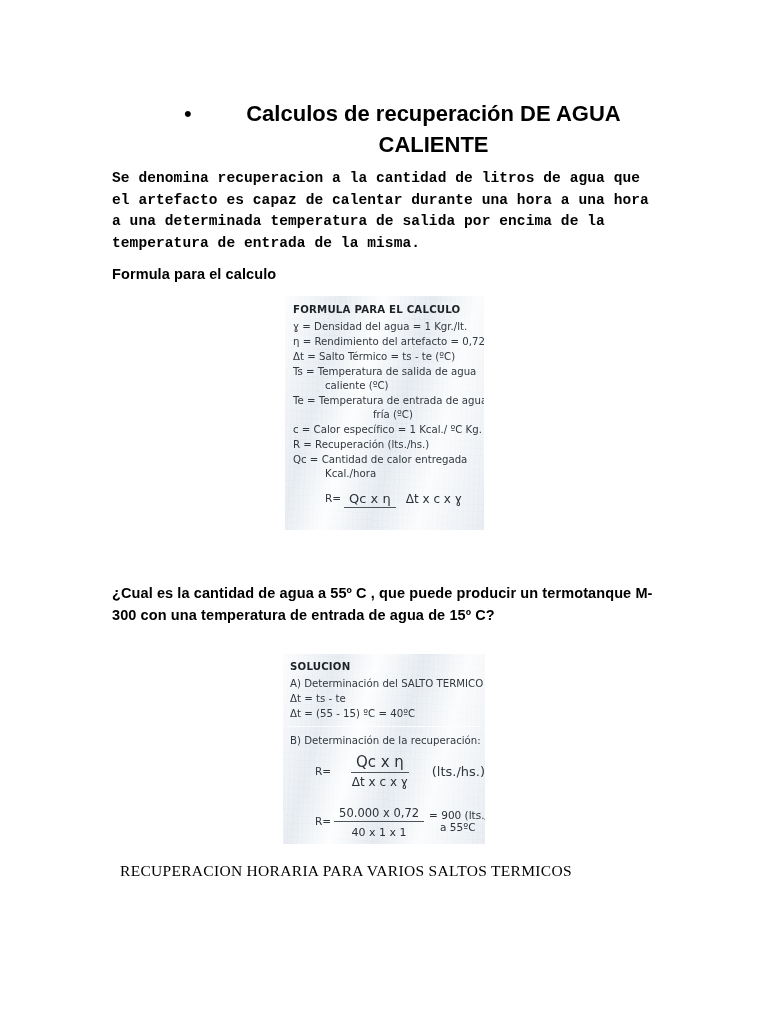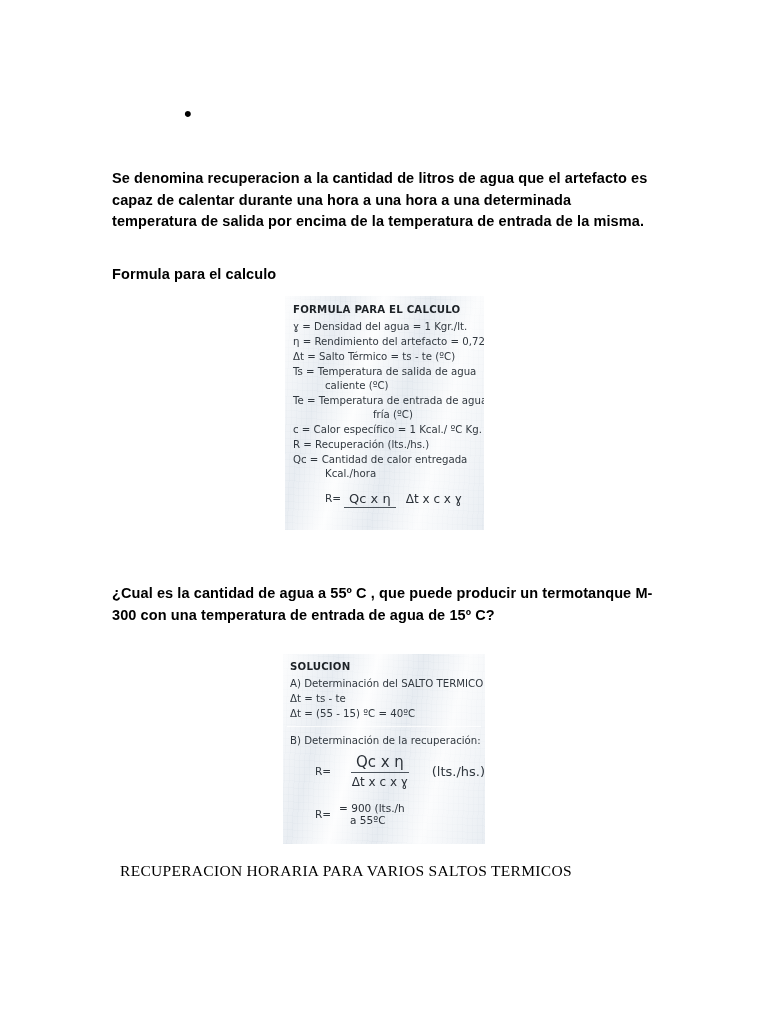--- a/index.html
+++ b/index.html
@@ -59,20 +59,21 @@
     position: absolute;
     font-size: 14.5px;
     font-weight: bold;
     line-height: 21.5px;
     letter-spacing: 0.1px;
   }
   #intro-paragraph {
     left: 112px;
     top: 168px;
     width: 548px;
+    font-family: Liberation Mono, monospace;
   }
   #formula-label {
     left: 112px;
     top: 264px;
     width: 400px;
   }
   #example-label {
     left: 112px;
     top: 547px;
     width: 400px;
@@ -200,20 +201,21 @@
   }
 </style>
 </head>
 <body>
 
 <div class="page">
 
   <div class="title-block">
     <div class="title-row">
       <span class="bullet">•</span>
+      <span class="title-text">Calculos de recuperación DE AGUA CALIENTE</span>
     </div>
   </div>
 
   <div class="para" id="intro-paragraph">Se denomina recuperacion a la cantidad de litros de agua que el artefacto es capaz de calentar durante una hora a una hora a una determinada temperatura de salida por encima de la temperatura de entrada de la misma.</div>
 
   <div class="para" id="formula-label">Formula para el calculo</div>
 
   <div class="figure" id="figure-formula">
     <div class="fig-inner">
       <div class="fig-head" style="left:8px; top:8px;">FORMULA PARA EL CALCULO</div>
@@ -258,20 +260,24 @@
         <span class="lhs">R=</span>
         <span class="stack">
           <span class="num big">Qc x η</span>
           <span class="den">Δt x c x ɣ</span>
         </span>
         <span class="tail">(lts./hs.)</span>
       </div>
 
       <div class="frac" style="left:32px; top:148px;">
         <span class="lhs">R=</span>
+        <span class="stack">
+          <span class="num" style="font-size:11.5px;">50.000 x 0,72</span>
+          <span class="den" style="font-size:11px;">40 x 1 x 1</span>
+        </span>
         <span class="stack" style="text-align:left; padding-left:5px;">
           <span style="display:block; font-size:10.5px; white-space:nowrap;">= 900 (lts./h</span>
           <span style="display:block; font-size:10.5px; padding-left:11px; white-space:nowrap;">a 55ºC</span>
         </span>
       </div>
     </div>
   </div>
 
   <div id="footer-heading">RECUPERACION HORARIA PARA VARIOS SALTOS TERMICOS</div>
 

